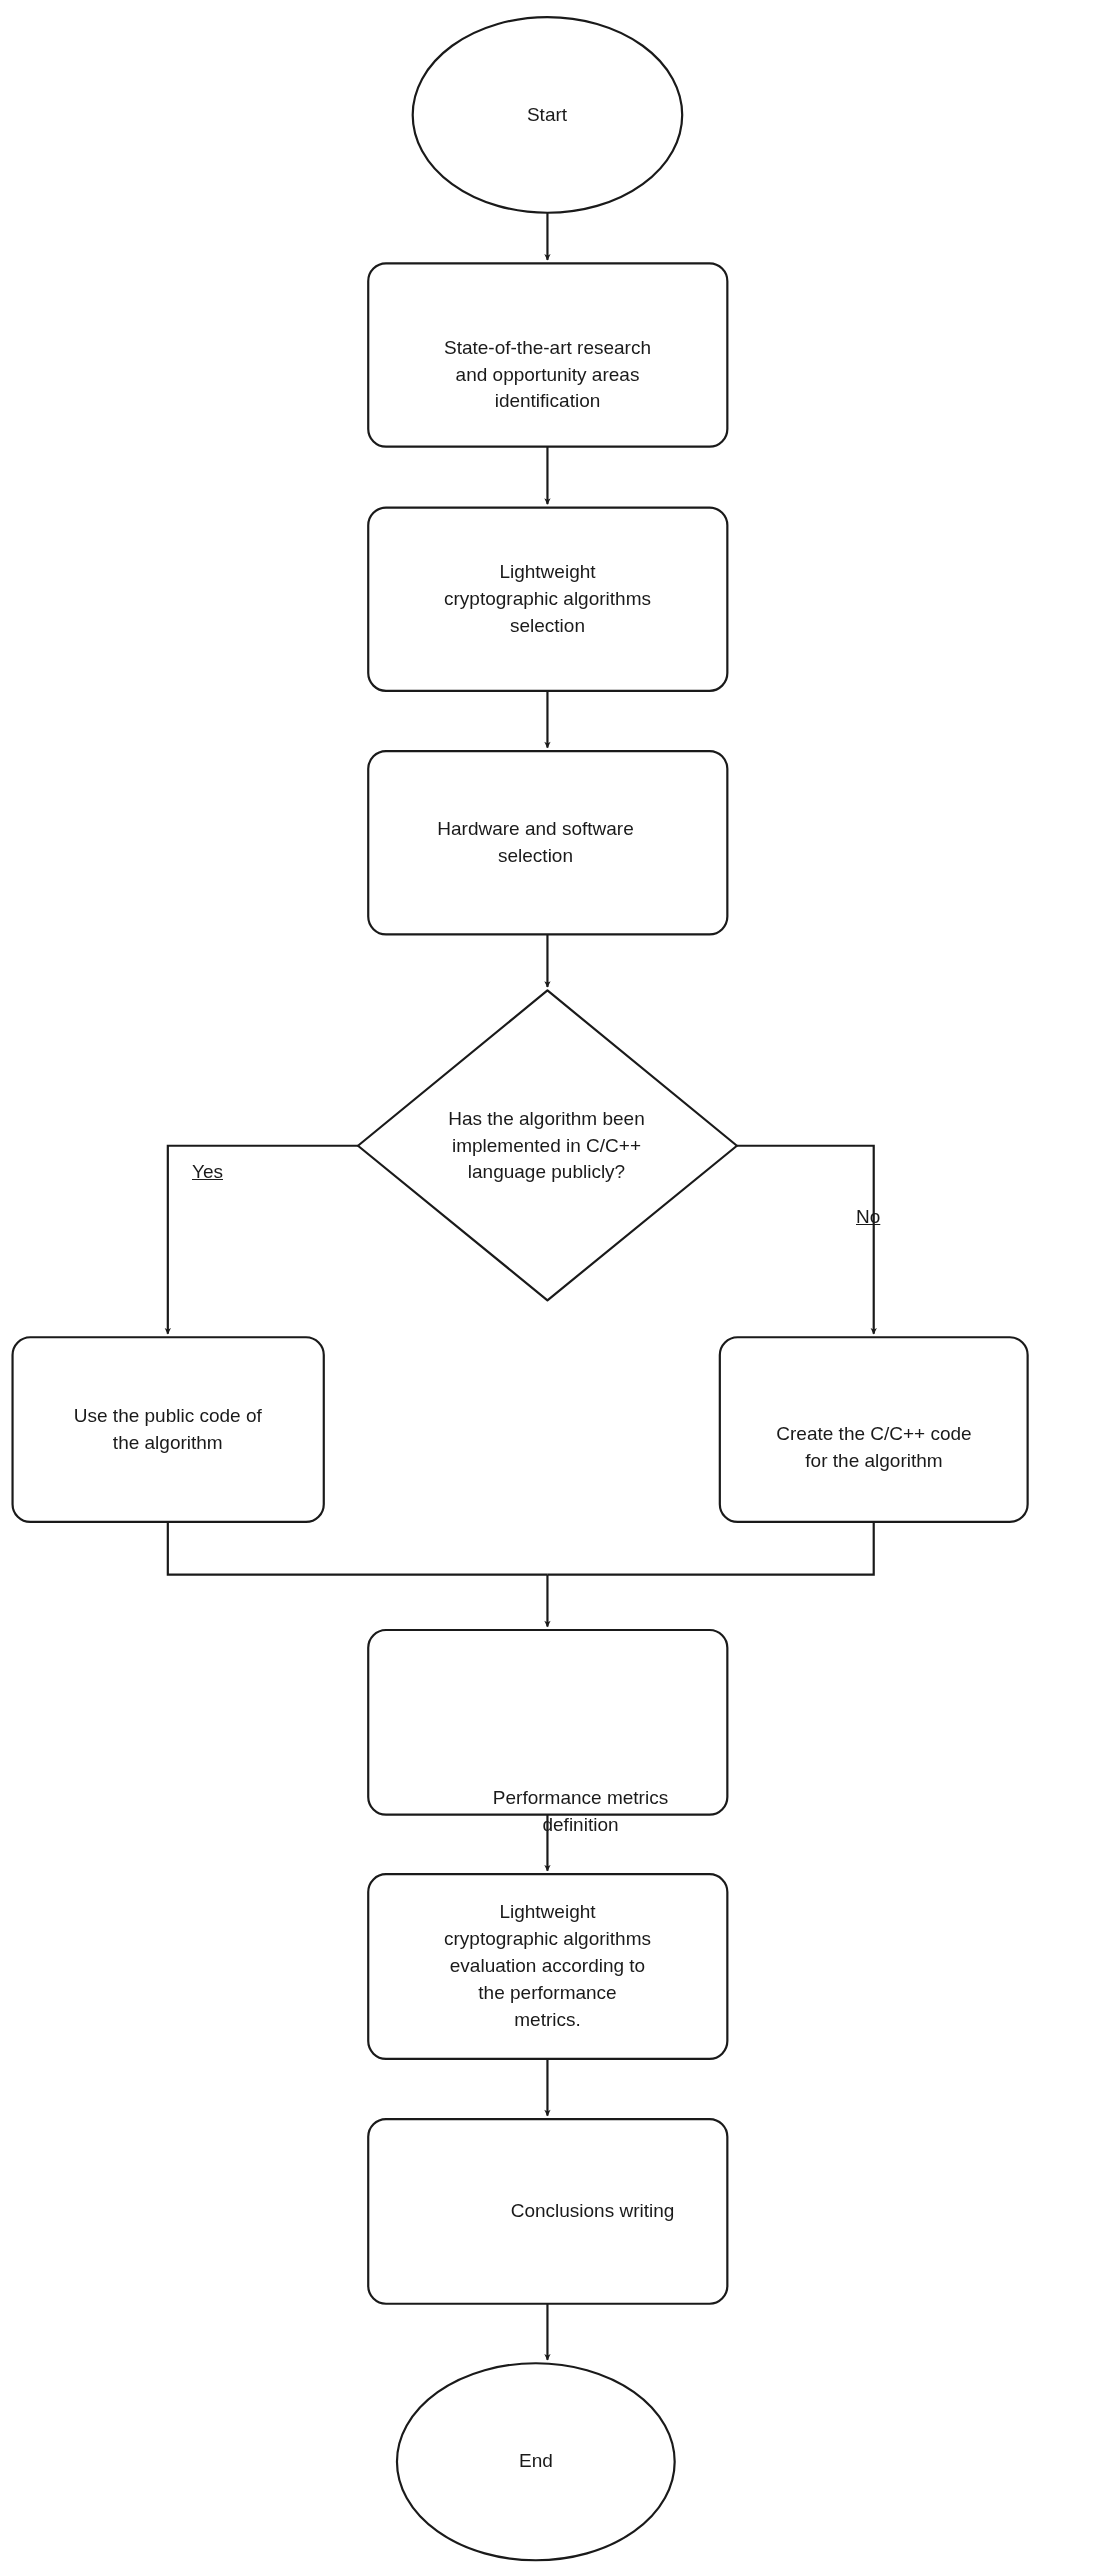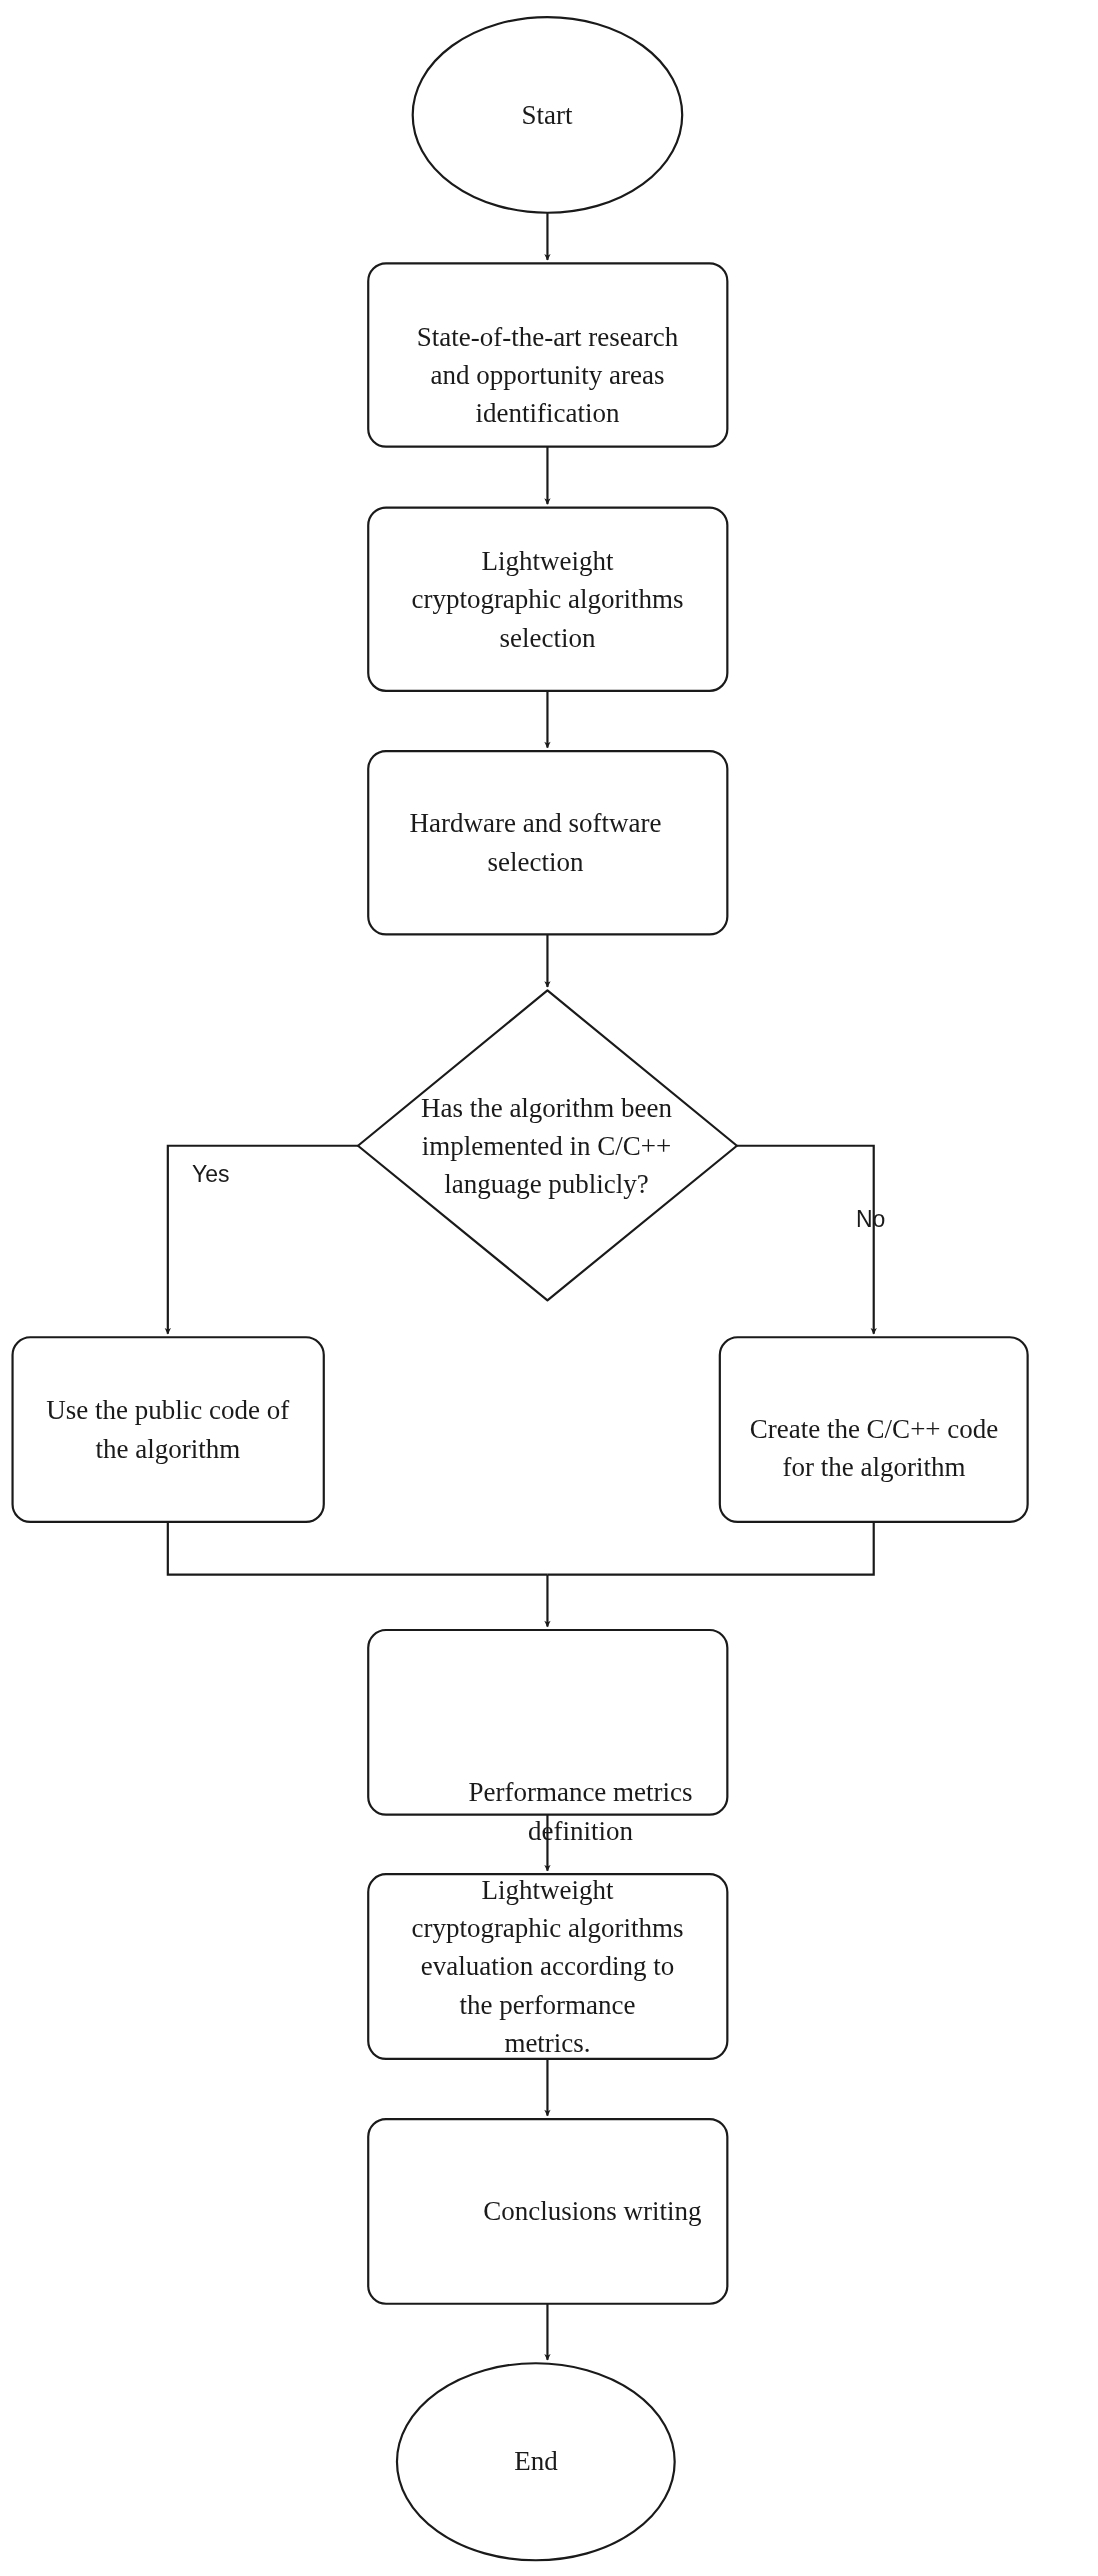--- a/index.html
+++ b/index.html
@@ -25,34 +25,35 @@
     left: 0;
     width: 1099px;
     height: 2576px;
   }
   .node-label {
     position: absolute;
     display: flex;
     align-items: center;
     justify-content: center;
     text-align: center;
-    font-family: Liberation Serif, serif;
-    font-size: 27px;
+    font-family: Liberation Sans, sans-serif;
+    font-size: 19px;
     line-height: 1.42;
     color: #1a1a1a;
     white-space: pre-line;
     pointer-events: none;
   }
   .edge-label {
     position: absolute;
     font-family: "Liberation Sans", sans-serif;
-    font-size: 23px;
+    font-size: 19px;
     line-height: 1.2;
     color: #1a1a1a;
     white-space: nowrap;
+    text-decoration: underline;
   }
 </style>
 </head>
 <body>
 
 <div id="flowchart-root">
 
   <svg id="flow-svg" viewBox="0 0 1606 3766" xmlns="http://www.w3.org/2000/svg">
     <defs>
       <marker id="arrowhead" markerWidth="12" markerHeight="12" refX="9.2" refY="5" orient="auto" markerUnits="userSpaceOnUse">

